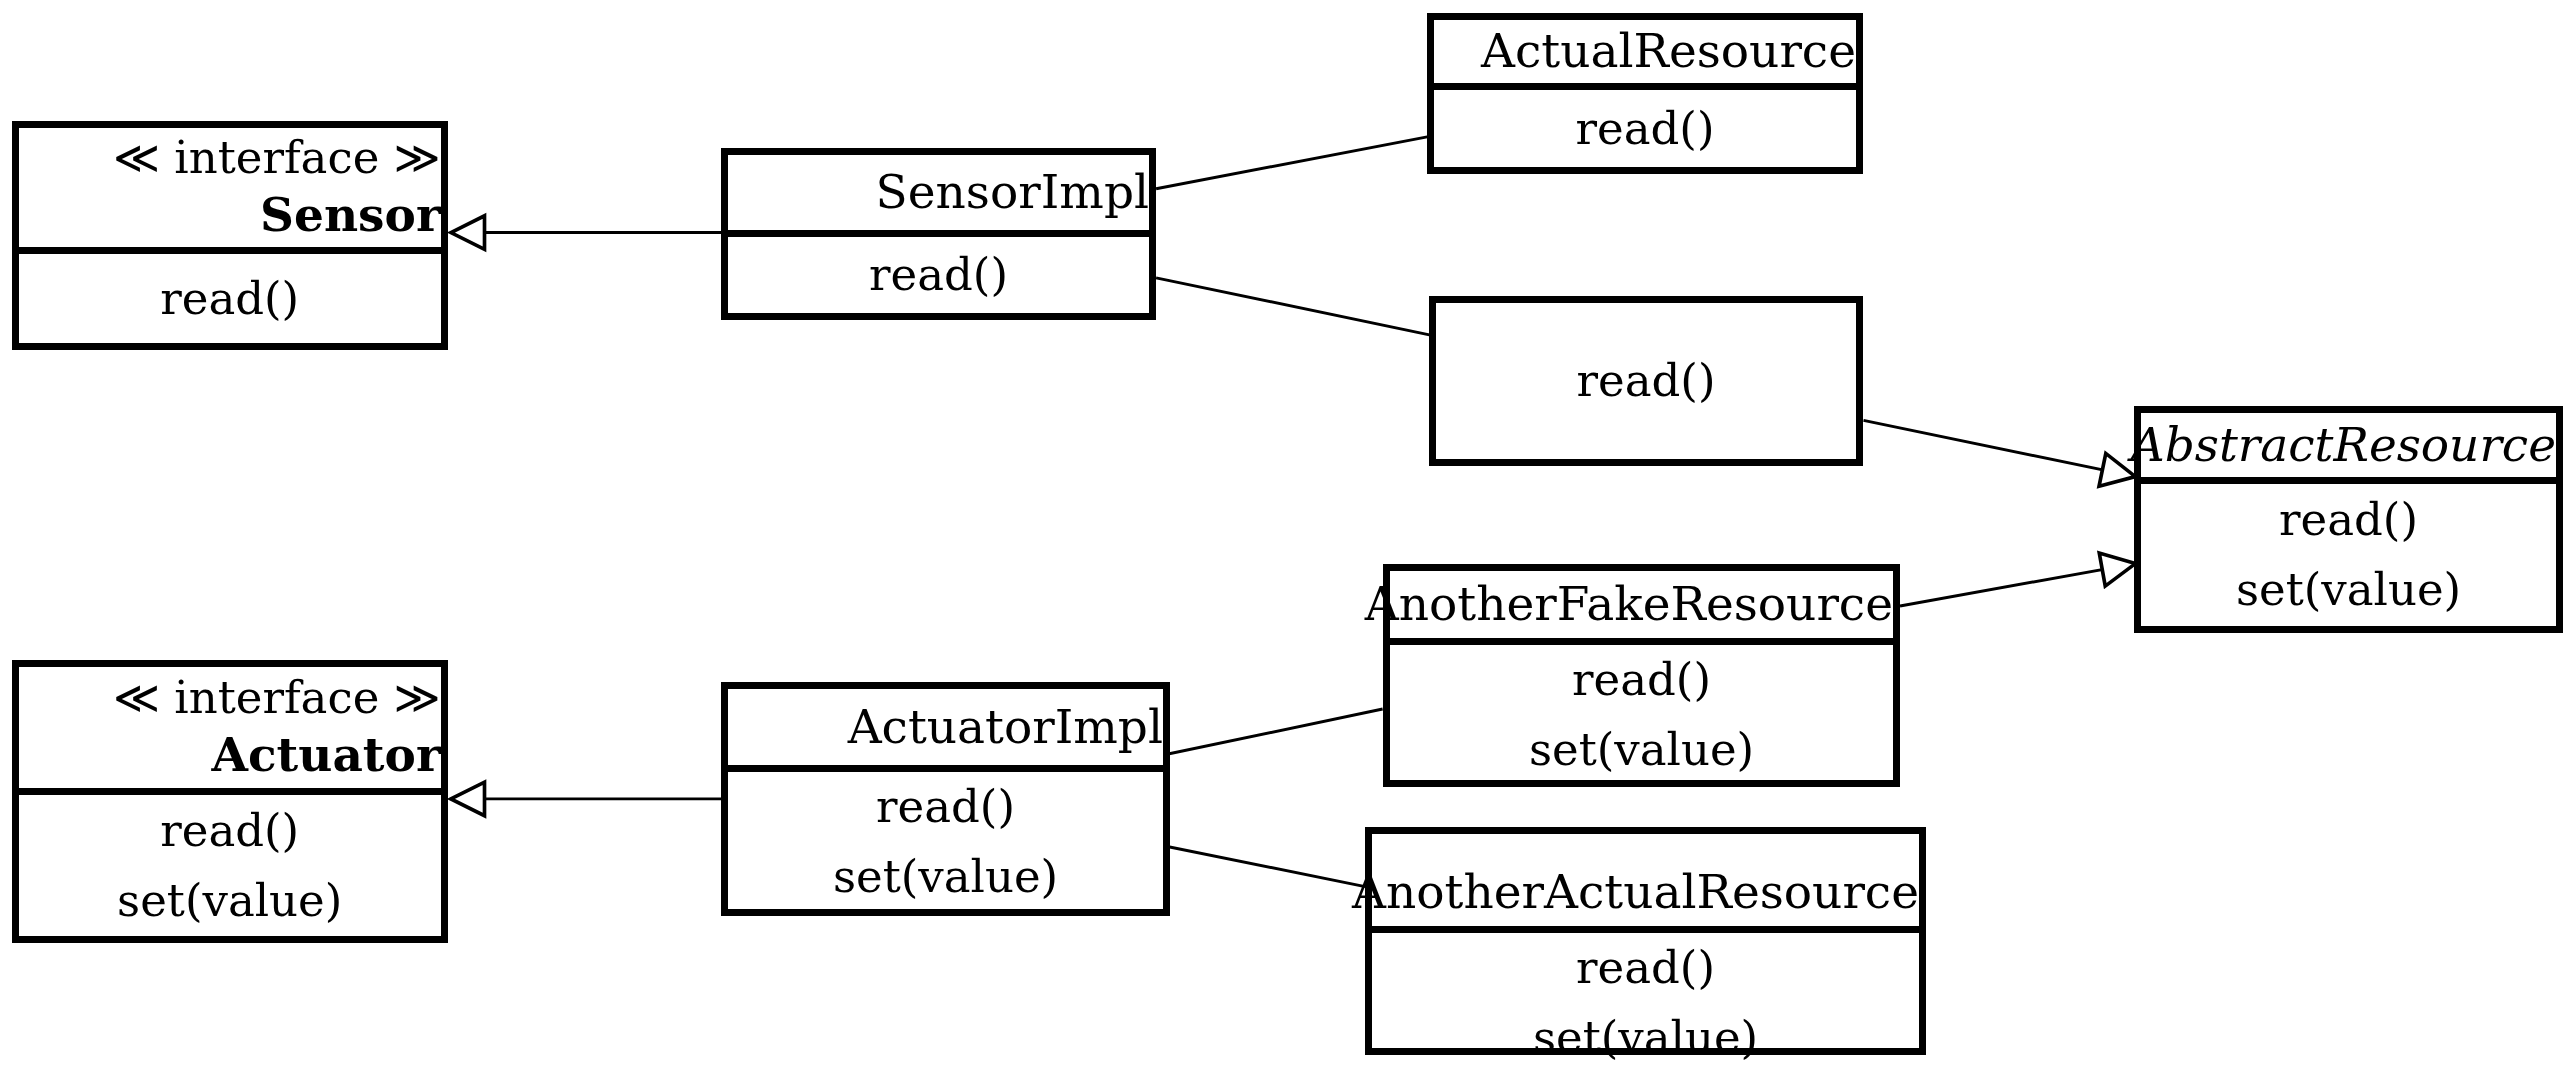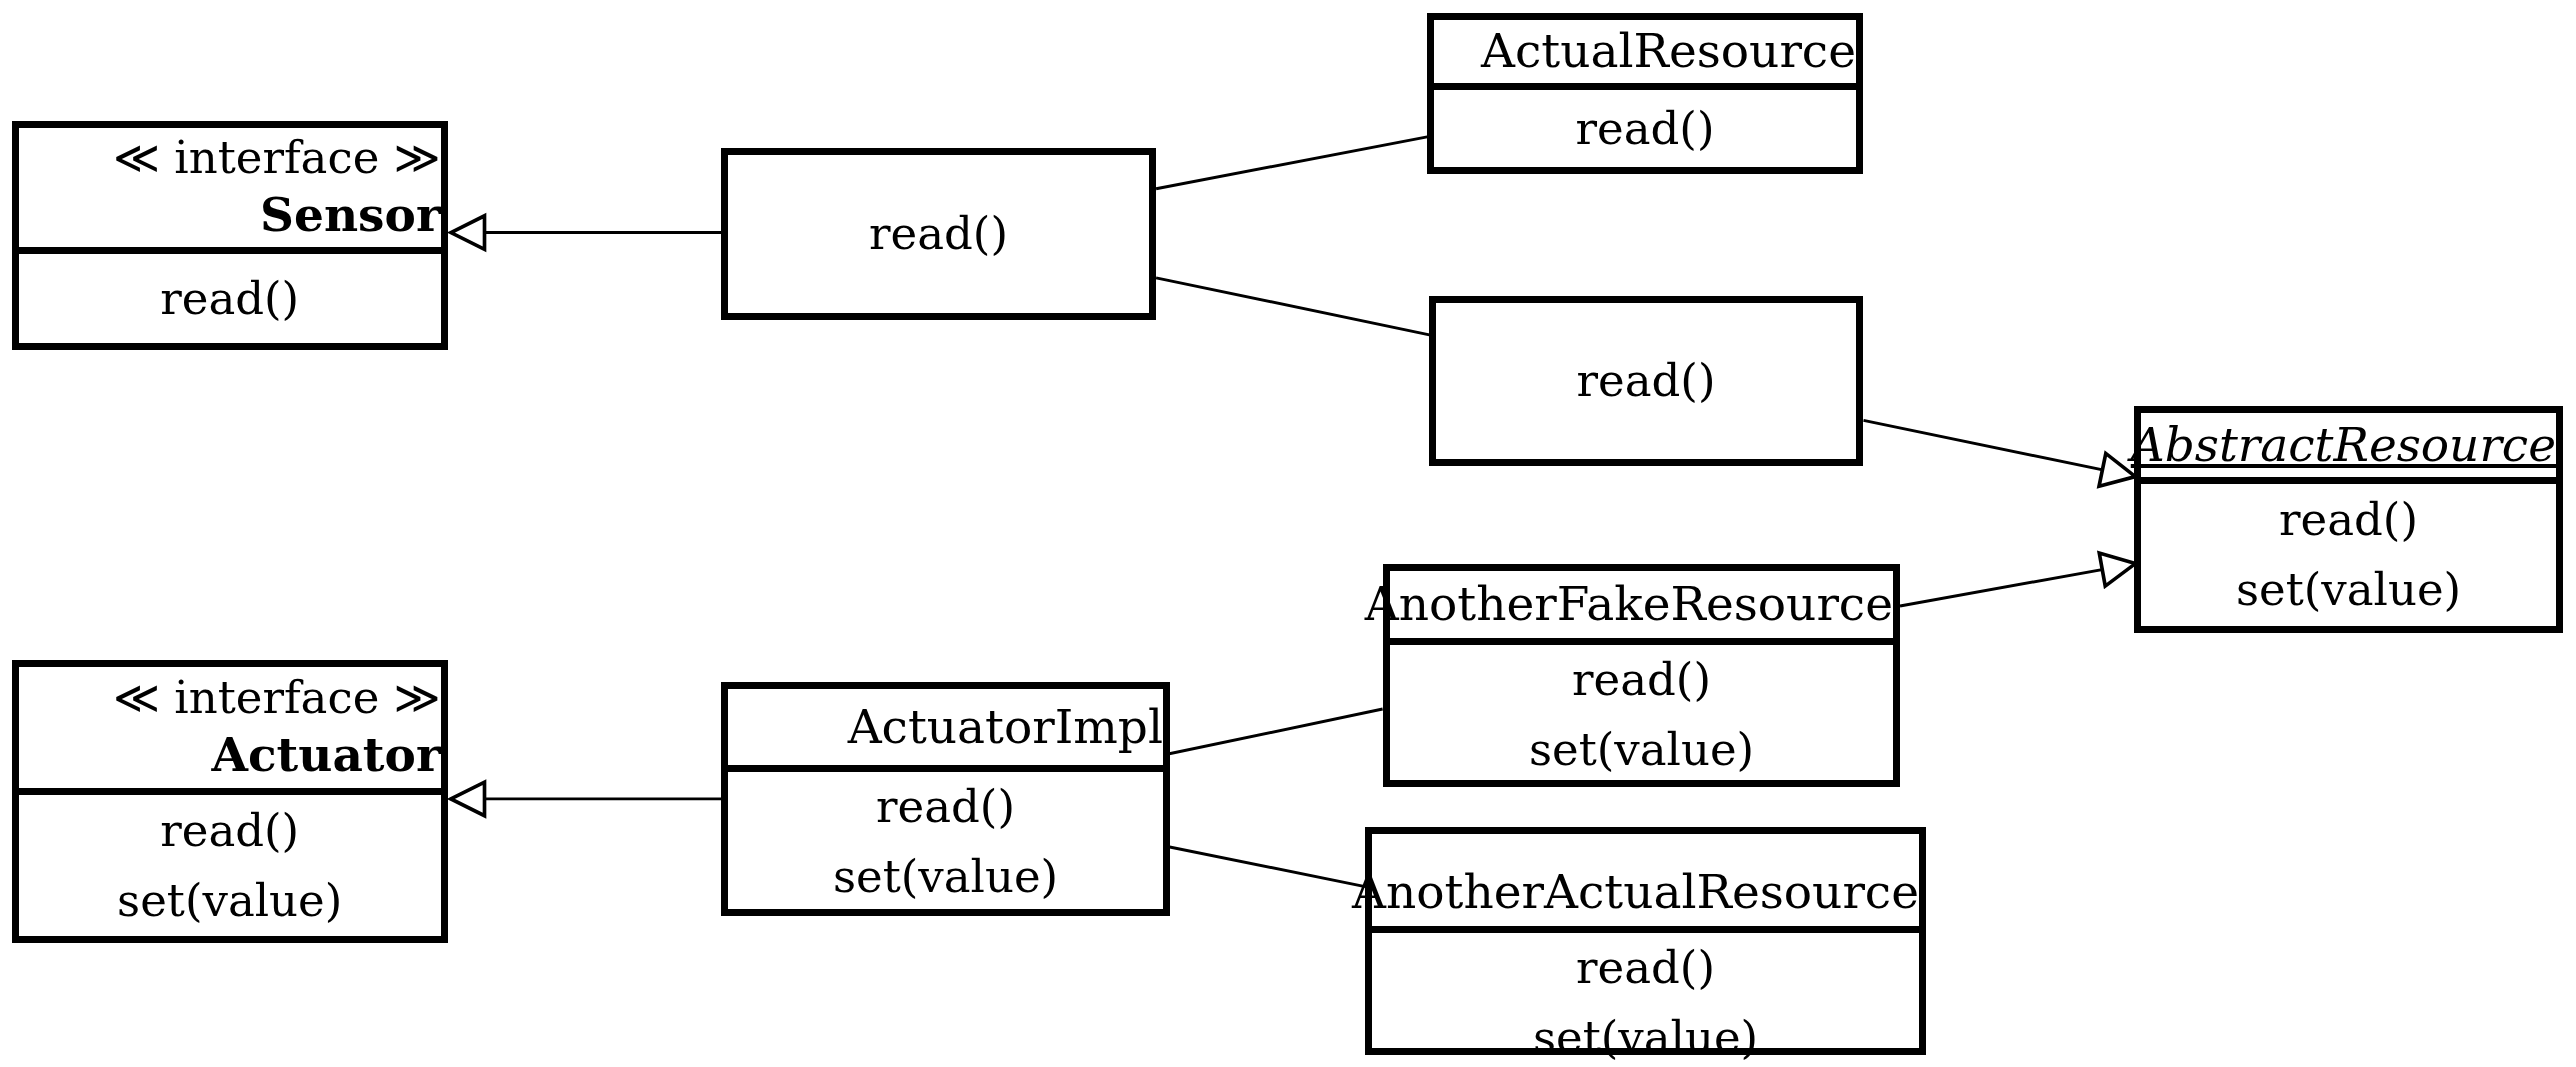--- a/index.html
+++ b/index.html
@@ -53,21 +53,21 @@
   }
   .stereotype {
     font-size: 45px;
     line-height: 1.25;
   }
   .cls-name {
     font-size: 47px;
     line-height: 1.25;
   }
   .cls-name.bold { font-weight: bold; }
-  .cls-name.italic { font-style: italic; text-decoration: underline; }
+  .cls-name.italic { font-style: italic; }
   .method {
     font-size: 45px;
     line-height: 1.55;
   }
   .edge-line {
     stroke: #000000;
     stroke-width: 4;
     fill: none;
   }
   .arrowhead {
@@ -110,20 +110,23 @@
     <div class="uml-head" style="height:126px;">
       <div class="stereotype">≪ interface ≫</div>
       <div class="cls-name bold">Sensor</div>
     </div>
     <div class="uml-body">
       <div class="method">read()</div>
     </div>
   </div>
 
   <div class="uml-box" style="left:721px; top:148px; width:435px; height:172px;">
+    <div class="uml-head" style="height:82px;">
+      <div class="cls-name">SensorImpl</div>
+    </div>
     <div class="uml-body">
       <div class="method">read()</div>
     </div>
   </div>
 
   <div class="uml-box" style="left:1427px; top:13px; width:436px; height:161px;">
     <div class="uml-head" style="height:70px;">
       <div class="cls-name">ActualResource</div>
     </div>
     <div class="uml-body">

